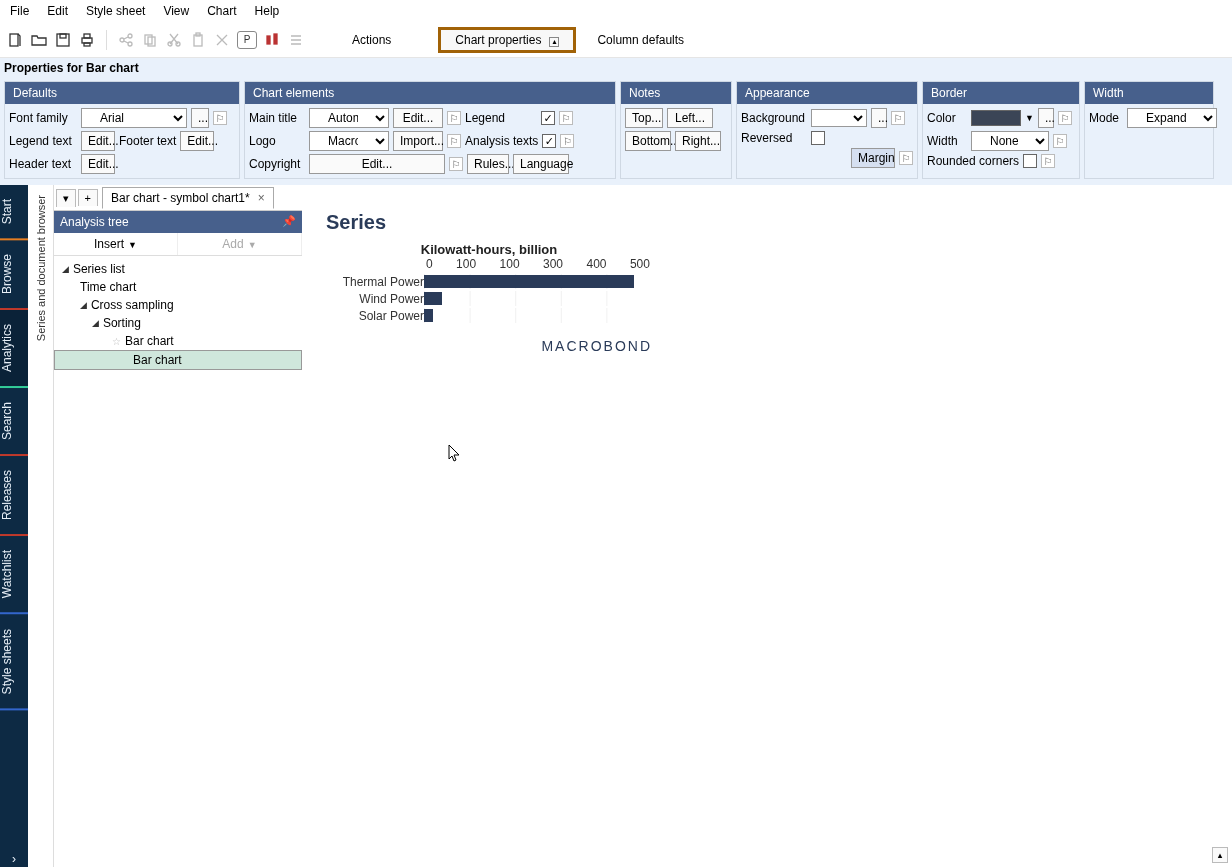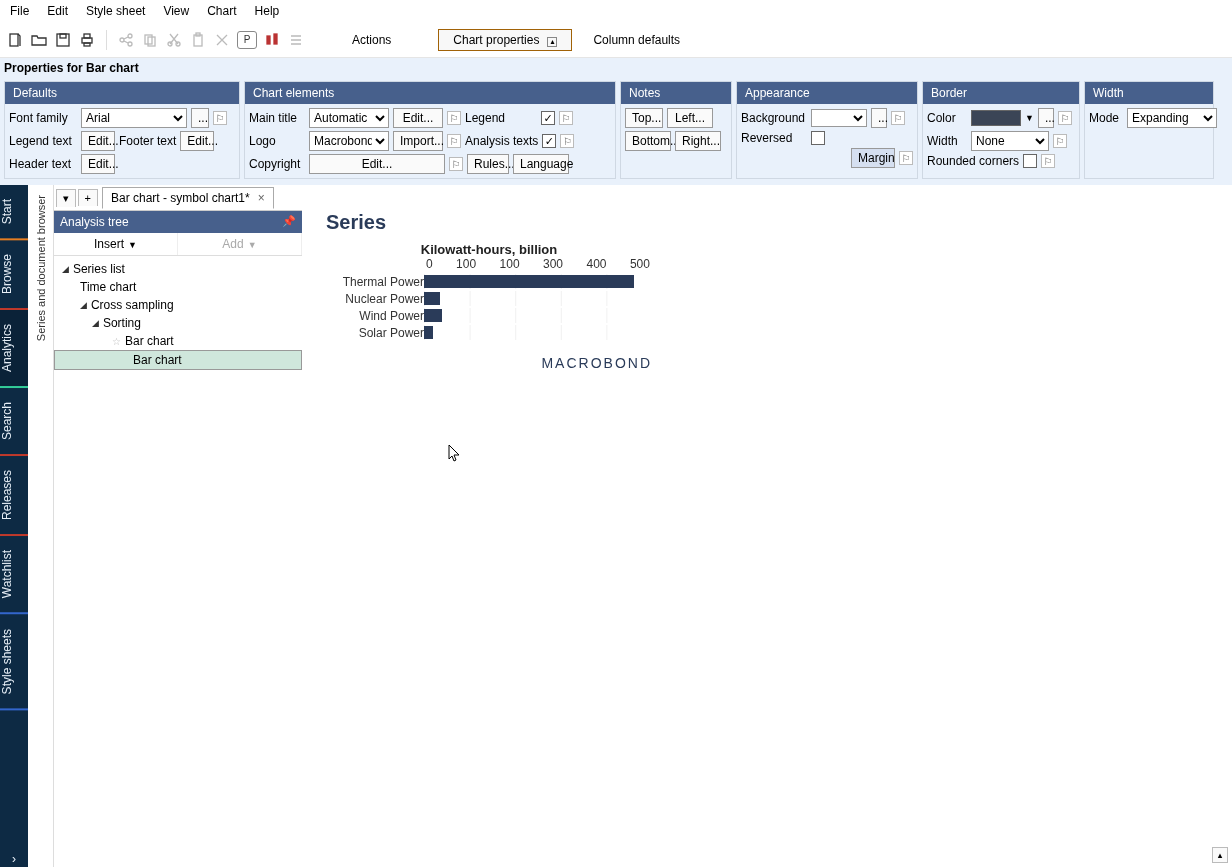--- a/index.html
+++ b/index.html
@@ -5,32 +5,32 @@
 * { box-sizing: border-box; margin: 0; padding: 0; font-family: "Segoe UI", Tahoma, sans-serif; font-size: 12px; }
 body { width: 1232px; height: 867px; background: #fff; overflow: hidden; position: relative; }
 .menubar { display: flex; gap: 18px; padding: 4px 10px; background: #fff; }
 .menubar span { cursor: default; }
 .toolbar { display: flex; align-items: center; gap: 6px; padding: 4px 6px; background: #fff; border-bottom: 1px solid #e5e5e5; height: 36px; }
 .tool-icon { width: 18px; height: 18px; display: inline-flex; align-items: center; justify-content: center; color: #333; }
 .tool-icon svg { width: 16px; height: 16px; stroke: #333; fill: none; stroke-width: 1.3; }
 .tool-icon.dim svg { stroke: #bbb; }
 .tool-sep { width: 1px; height: 20px; background: #ddd; margin: 0 4px; }
 .tool-btn { border: 1px solid transparent; padding: 3px 14px; cursor: default; }
-.tool-btn.active { border: 1px solid #a16207; background: #f8f8f8; }
+.tool-btn.active { border: 3px solid #a16207; background: #f8f8f8; }
 .tool-btn .caret-up { display: inline-block; margin-left: 8px; border: 1px solid #888; width: 10px; height: 10px; line-height: 7px; text-align: center; font-size: 8px; }
 
 .props-label { font-size: 12px; font-weight: bold; padding: 3px 4px 2px; background: #e9f1fb; }
 .props-row { display: flex; gap: 4px; padding: 4px 4px 6px; background: #e9f1fb; }
 .panel { display: flex; flex-direction: column; border: 1px solid #cfd8e3; }
 .panel-head { background: #47608c; color: #fff; padding: 4px 8px; font-size: 12px; }
 .panel-body { padding: 4px 4px; display: grid; gap: 3px; }
 .row { display: flex; align-items: center; gap: 4px; }
 .lbl { min-width: 68px; }
 .btn { border: 1px solid #999; background: #fafafa; padding: 2px 6px; text-align: center; cursor: default; }
-.sel { border: 1px solid #999; background: #fff; padding: 1px 0; font-size: 12px; }
+.sel { border: 1px solid #999; background: #fff; padding: 1px 14px; font-size: 12px; }
 .chk { width: 14px; height: 14px; border: 1px solid #666; display: inline-flex; align-items: center; justify-content: center; font-size: 11px; background: #fff; }
 .tag { border: 1px solid #bbb; background: #fff; color: #666; font-size: 10px; width: 14px; height: 14px; display: inline-flex; align-items: center; justify-content: center; }
 .swatch { width: 50px; height: 16px; border: 1px solid #666; background: #dbe6f5; display: inline-block; }
 .swatch.dark { background: #3b4556; }
 
 .workarea { display: flex; height: calc(867px - 24px - 36px - 20px - 100px); }
 .left-rail { width: 28px; background: #0d2a44; display: flex; flex-direction: column; align-items: center; color: #e7eff7; }
 .rail-item { writing-mode: vertical-rl; transform: rotate(180deg); padding: 14px 0; font-size: 12px; border-top: 2px solid transparent; width: 100%; text-align: center; }
 .rail-arrow { margin-top: auto; padding: 6px 0; }
 
@@ -366,26 +366,20 @@
           </div>
       </div>
       <div class="bars" id="bars">
           <div class="bar-row">
             <div class="bar-label">Thermal Power</div>
             <div class="bar-track">
               <div class="bar-fill" style="width: 92%;"></div>
             </div>
           </div>
           <div class="bar-row">
-            <div class="bar-label">Nuclear Power</div>
-            <div class="bar-track">
-              <div class="bar-fill" style="width: 7%;"></div>
-            </div>
-          </div>
-          <div class="bar-row">
             <div class="bar-label">Wind Power</div>
             <div class="bar-track">
               <div class="bar-fill" style="width: 8%;"></div>
             </div>
           </div>
           <div class="bar-row">
             <div class="bar-label">Solar Power</div>
             <div class="bar-track">
               <div class="bar-fill" style="width: 4%;"></div>
             </div>

